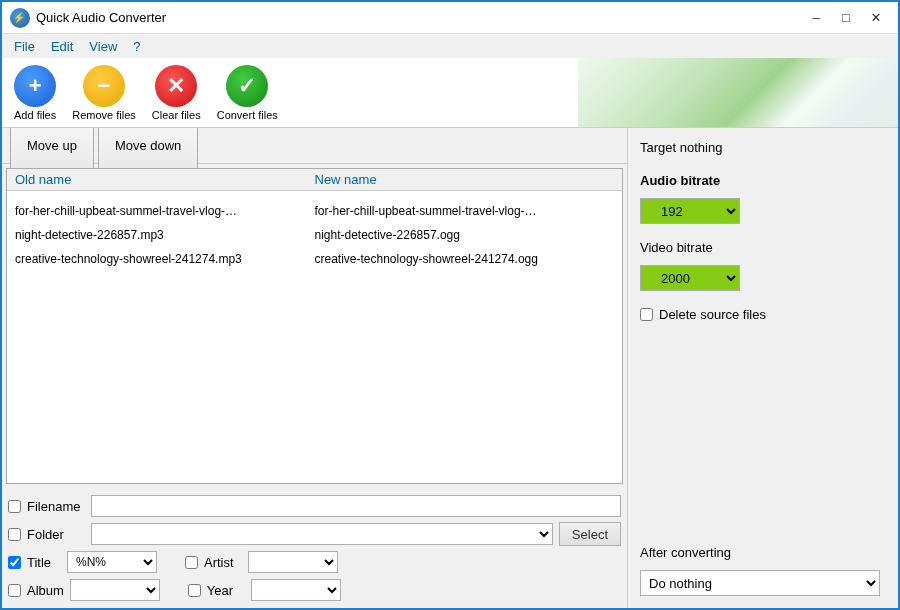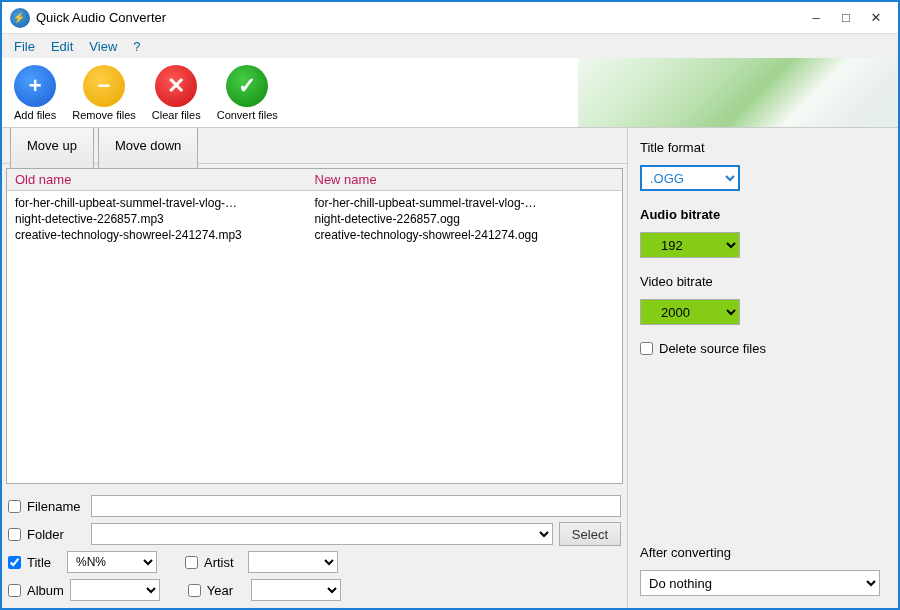--- a/index.html
+++ b/index.html
@@ -170,30 +170,31 @@
       border: 1px solid #aaa;
       margin: 4px;
       overflow: hidden;
     }
     .file-list-header {
       display: flex;
       background: #f0f0f0;
       border-bottom: 1px solid #ccc;
       padding: 3px 8px;
       font-weight: normal;
-      color: #be185d;
+      color: #0369a1;
       align-items: center;
     }
     .col-old { flex: 1; }
     .col-new { flex: 1; }
     .file-list-body { padding: 4px 8px; }
     .file-row {
       display: flex;
       padding: 1px 0;
       font-size: 12px;
+      margin-top: 8px;
     }
     .file-row .col-old, .file-row .col-new { color: #000; }
     .meta-section {
       padding: 6px;
       display: flex;
       flex-direction: column;
       gap: 4px;
     }
     .meta-line {
       display: flex;
@@ -377,29 +378,21 @@
           <span style="width:16px;"></span>
           <input type="checkbox" id="cb-year" style="">
           <label for="cb-year" style="min-width:38px;">Year</label>
           <select class="meta-select" style="width:90px;"></select>
         </div>
       </div>
 
     </div>
 
     <div class="right-panel">
-      <div class="panel-label">Title format</div>
-      <select class="panel-select">
-        <option>.OGG</option>
-        <option>.MP3</option>
-        <option>.WAV</option>
-        <option>.FLAC</option>
-        <option>.AAC</option>
-        <option>.M4A</option>
-      </select>
+      <div class="panel-label">Target nothing</div>
 
       <div class="panel-label" style="margin-top:8px;font-weight:bold;">Audio bitrate</div>
       <select class="panel-select-normal">
         <option>192</option>
         <option>64</option>
         <option>96</option>
         <option>128</option>
         <option>160</option>
         <option>256</option>
         <option>320</option>

